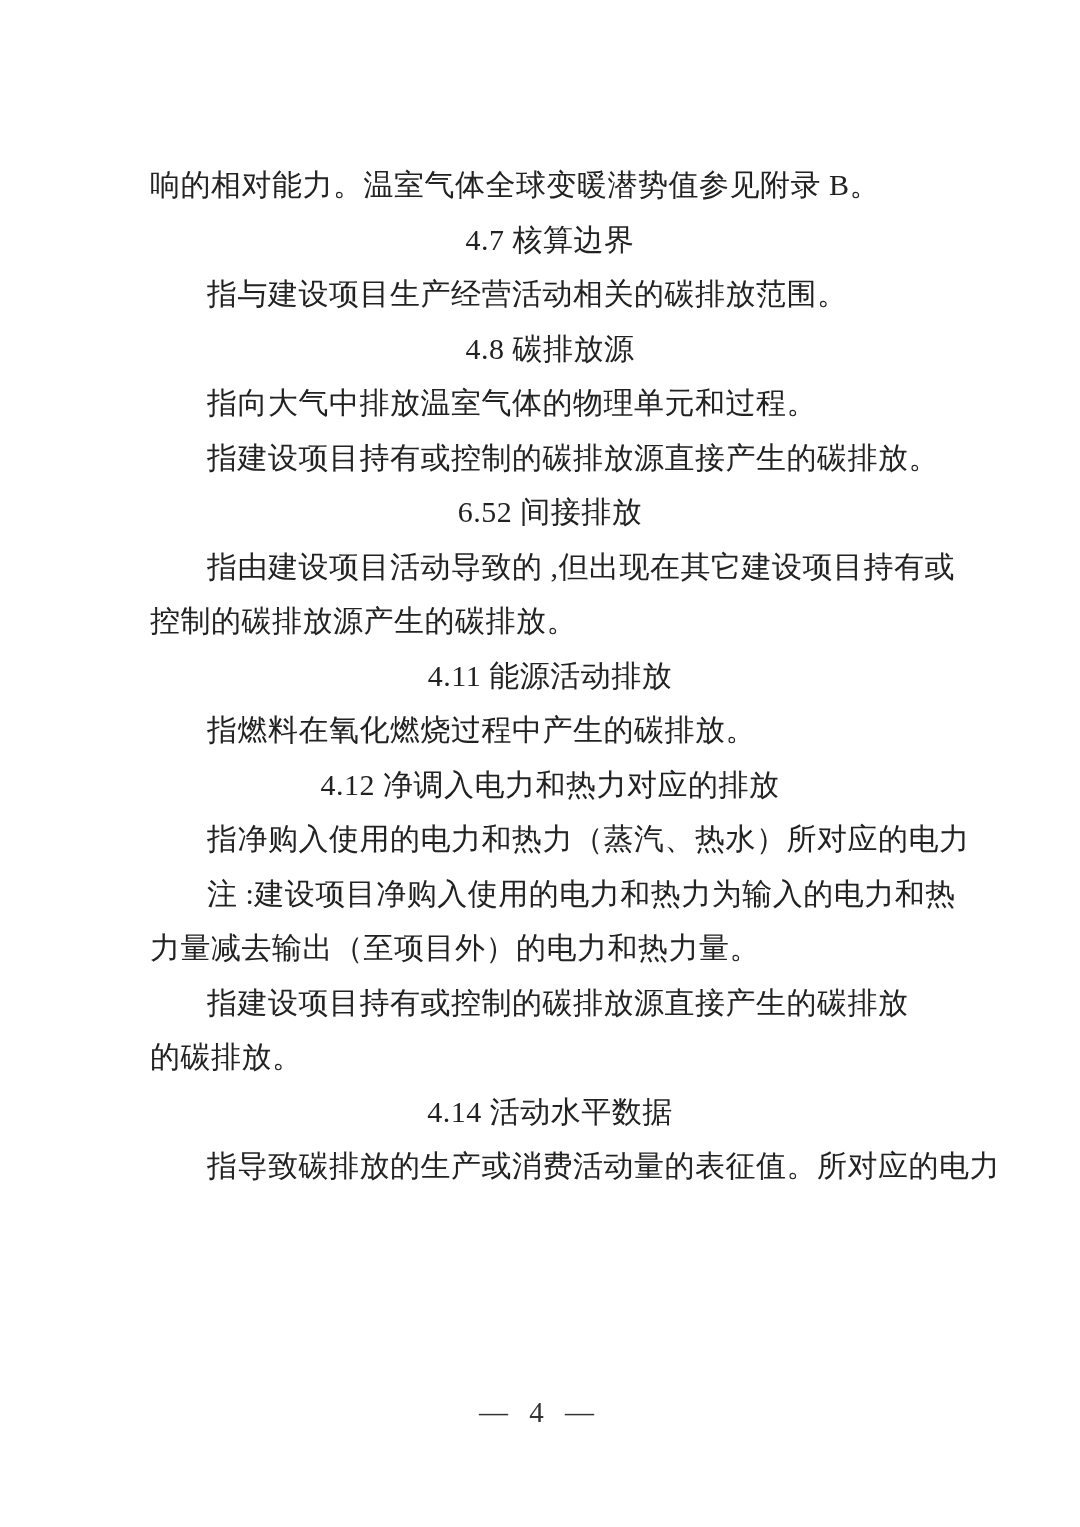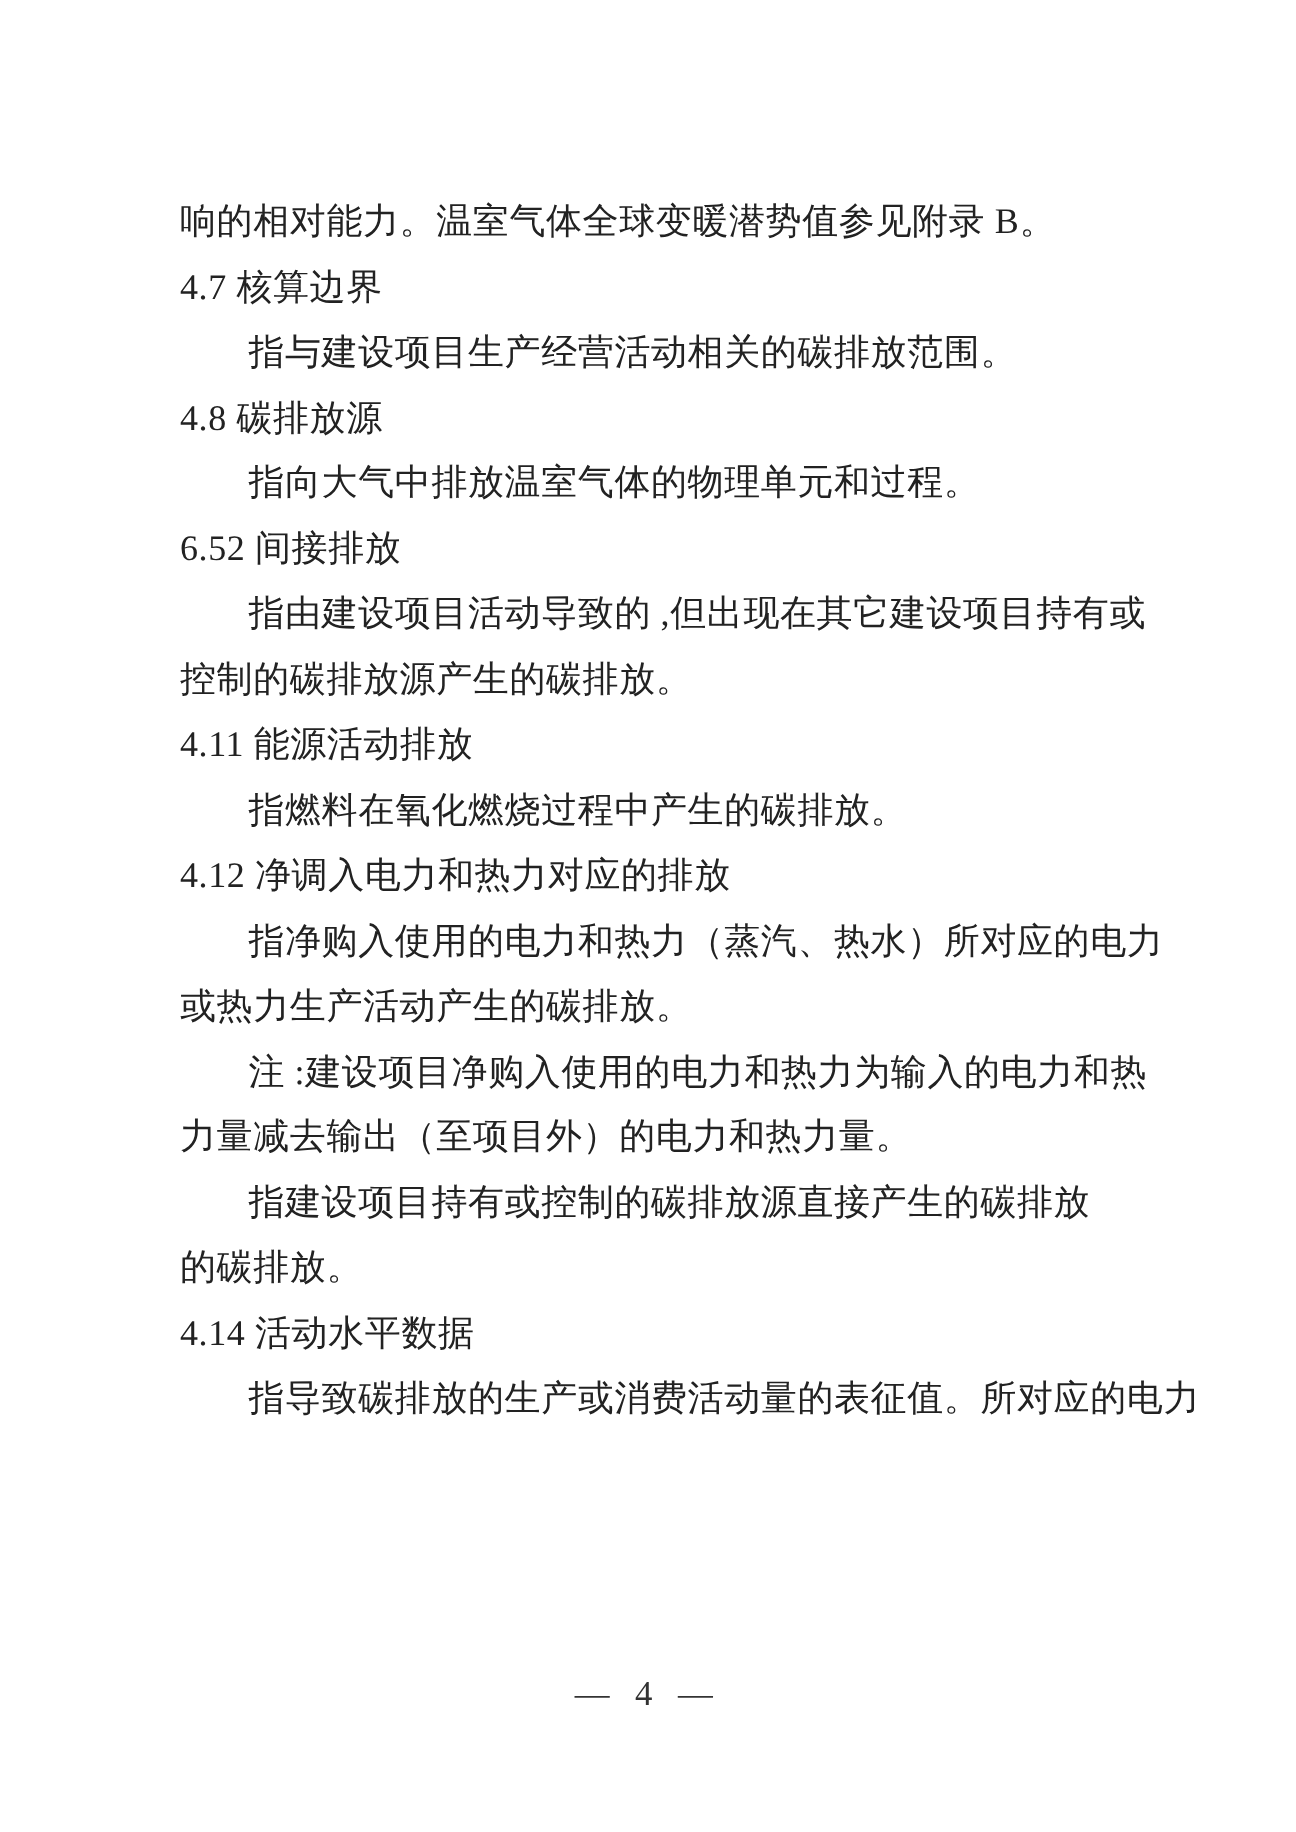--- a/index.html
+++ b/index.html
@@ -27,20 +27,21 @@
     line-height: 54.5px;
     height: 54.5px;
     white-space: nowrap;
     letter-spacing: 0.5px;
   }
   .line.indent {
     padding-left: 57px;
   }
   .clause-heading {
     font-weight: 500;
+    text-align: center;
   }
   .footer {
     position: absolute;
     left: 0;
     top: 1396px;
     width: 1080px;
     text-align: center;
     font-size: 29px;
     letter-spacing: 7px;
     color: #333333;
@@ -50,28 +51,28 @@
 <body>
 
 <div class="page">
 
   <div class="textblock">
     <div class="line">响的相对能力。温室气体全球变暖潜势值参见附录 B。</div>
     <div class="line clause-heading">4.7 核算边界</div>
     <div class="line indent">指与建设项目生产经营活动相关的碳排放范围。</div>
     <div class="line clause-heading">4.8 碳排放源</div>
     <div class="line indent">指向大气中排放温室气体的物理单元和过程。</div>
+    <div class="line indent">指建设项目持有或控制的碳排放源直接产生的碳排放。</div>
     <div class="line clause-heading">6.52 间接排放</div>
     <div class="line indent">指由建设项目活动导致的 ,但出现在其它建设项目持有或</div>
     <div class="line">控制的碳排放源产生的碳排放。</div>
     <div class="line clause-heading">4.11 能源活动排放</div>
     <div class="line indent">指燃料在氧化燃烧过程中产生的碳排放。</div>
     <div class="line clause-heading">4.12 净调入电力和热力对应的排放</div>
     <div class="line indent">指净购入使用的电力和热力（蒸汽、热水）所对应的电力</div>
-    <div class="line">或热力生产活动产生的碳排放。</div>
     <div class="line indent">注 :建设项目净购入使用的电力和热力为输入的电力和热</div>
     <div class="line">力量减去输出（至项目外）的电力和热力量。</div>
     <div class="line indent">指建设项目持有或控制的碳排放源直接产生的碳排放</div>
     <div class="line">的碳排放。</div>
     <div class="line clause-heading">4.14 活动水平数据</div>
     <div class="line indent">指导致碳排放的生产或消费活动量的表征值。所对应的电力</div>
   </div>
 
   <div class="footer">— 4 —</div>
 

